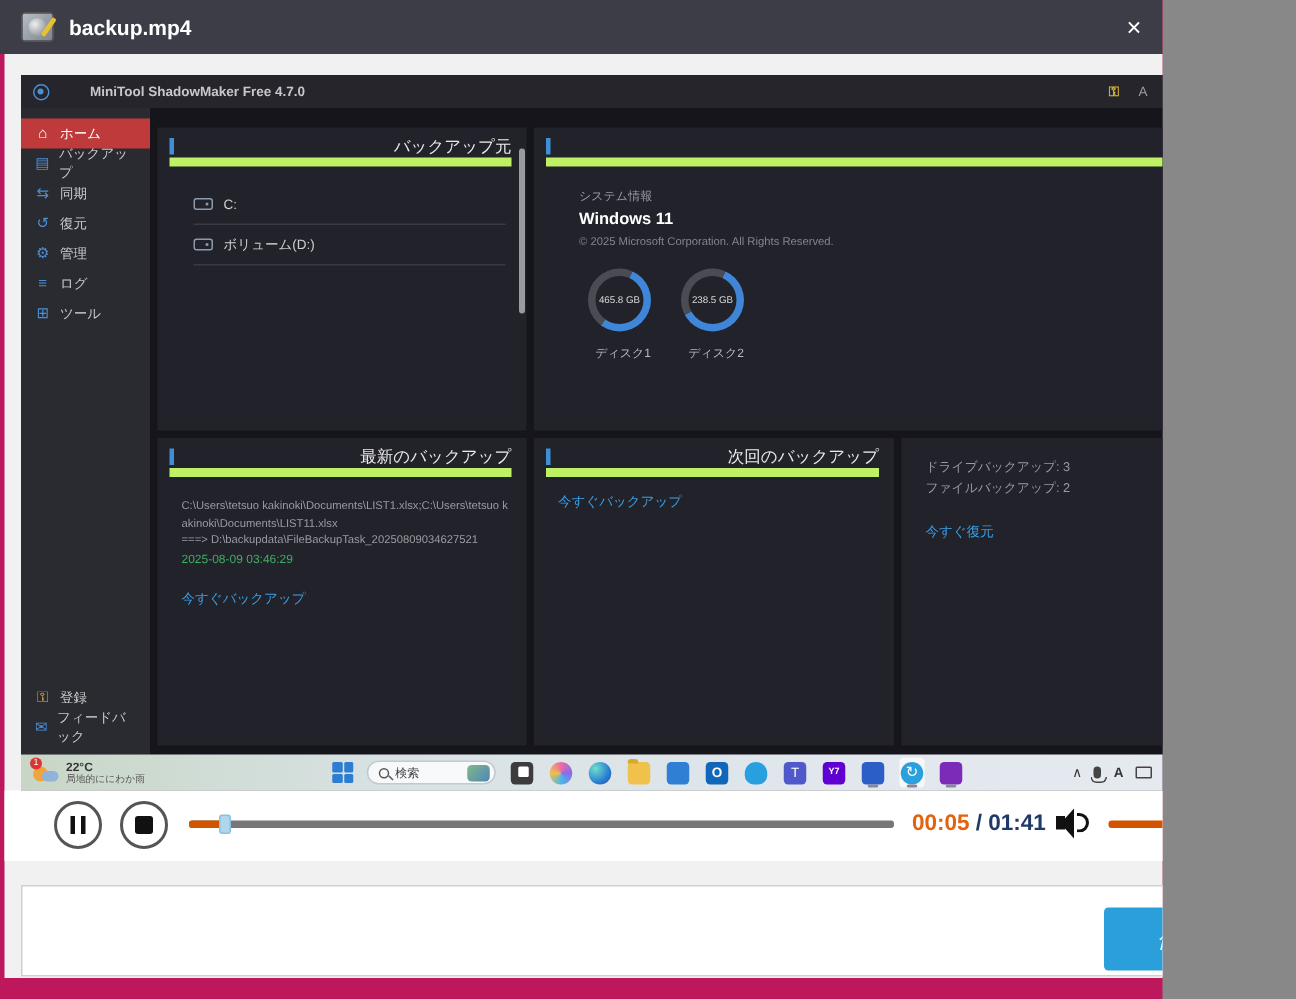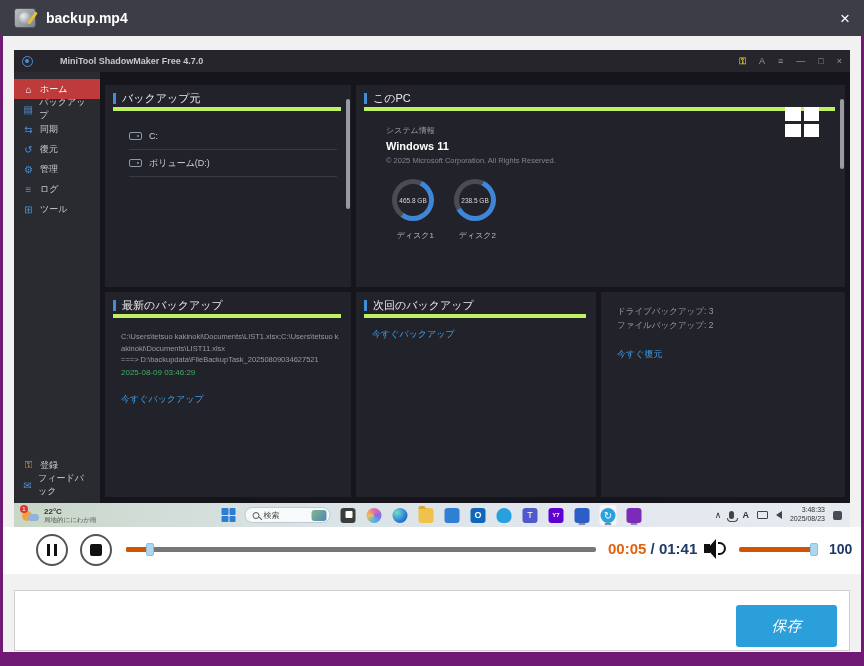--- a/index.html
+++ b/index.html
@@ -1,17 +1,17 @@
 <!DOCTYPE html>
 <html><head>
 <meta charset="utf-8">
 <style>
   *{box-sizing:border-box;margin:0;padding:0;}
   body{font-family:"Liberation Sans",sans-serif;background:#888;}
-  .window{position:relative;width:864px;height:666px;background:#701a75;overflow:hidden;}
+  .window{position:relative;width:775px;height:666px;background:#be185d;overflow:hidden;}
   
   .titlebar{position:absolute;top:0;left:0;width:100%;height:36px;background:#3d3d47;display:flex;align-items:center;padding:0 14px;gap:10px;}
   .file-ic{width:22px;height:20px;background:linear-gradient(135deg,#b9bec4,#7d838b);border:1px solid #555;border-radius:3px;position:relative;}
   .file-ic::before{content:"";position:absolute;left:4px;top:3px;width:12px;height:12px;border-radius:50%;background:radial-gradient(circle at 35% 35%,#eee,#9aa0a6 70%);}
   .file-ic::after{content:"";position:absolute;right:1px;top:2px;width:3px;height:14px;background:#e8c22e;transform:rotate(35deg);border-radius:1px;}
   .win-title{color:#fff;font-weight:bold;font-size:14px;}
   .win-close{margin-left:auto;color:#fff;font-size:17px;line-height:1;cursor:pointer;}
   
   .content{position:absolute;top:36px;left:3px;width:858px;height:616px;background:#f1f1f1;}
   
@@ -27,21 +27,21 @@
   .side-item{display:flex;align-items:center;gap:6px;height:20px;padding:0 9px;color:#c9c9cd;font-size:9px;cursor:pointer;}
   .side-item .ic{color:#4a8fd4;font-size:10px;width:11px;text-align:center;}
   .side-item.active{background:#bf3a3a;color:#fff;}
   .side-item.active .ic{color:#fff;}
   .side-bottom{position:absolute;bottom:8px;left:0;width:100%;}
   .side-bottom .ic.key-ic{color:#d8b437;}
   .side-bottom .ic.mail-ic{color:#4a8fd4;}
   
   .main{position:absolute;left:86px;top:22px;width:750px;height:431px;background:#15151b;}
   .panel{position:absolute;background:#22222a;}
-  .p-head{display:flex;align-items:center;gap:6px;height:21px;border-bottom:4px solid #bef264;margin:5px 10px 0 8px;}
+  .p-head{display:flex;align-items:center;gap:6px;height:21px;border-bottom:6px solid #bef264;margin:5px 10px 0 8px;justify-content:space-between;}
   .p-accent{width:3px;height:11px;background:#3f8fd6;}
   .p-title{color:#eaeaea;font-size:11px;}
   .drive-row{display:flex;align-items:center;gap:7px;height:27px;border-bottom:1px solid #3a3a42;margin:0 14px 0 24px;color:#cfcfd3;font-size:9px;}
   .drive-ic{width:13px;height:8px;border:1px solid #8b9aad;border-radius:2px;position:relative;}
   .drive-ic::after{content:"";position:absolute;right:2px;top:2px;width:2px;height:2px;background:#8b9aad;border-radius:50%;}
   .sys-label{color:#9a9aa2;font-size:8px;margin:14px 0 4px 30px;}
   .os-name{color:#fff;font-size:11px;font-weight:bold;margin-left:30px;}
   .copyright{color:#84848c;font-size:7.5px;margin:4px 0 0 30px;}
   .donut-row{display:flex;gap:18px;margin:14px 0 0 34px;}
   .donut-wrap{display:flex;flex-direction:column;align-items:flex-end;gap:9px;width:44px;}

